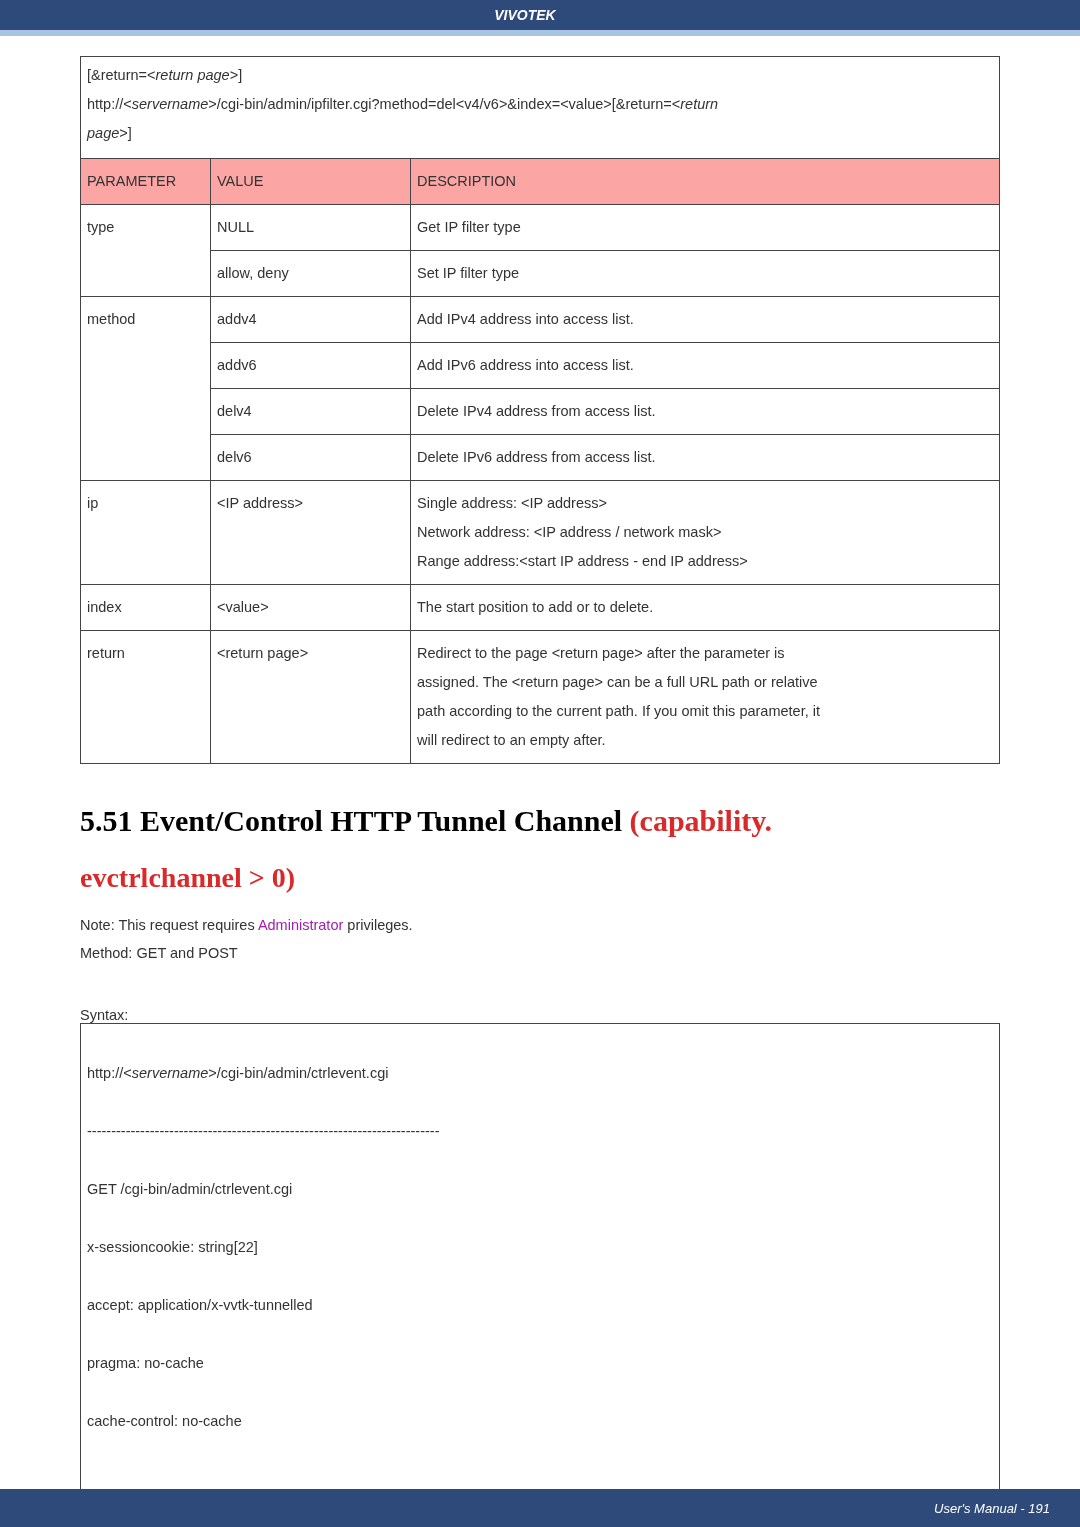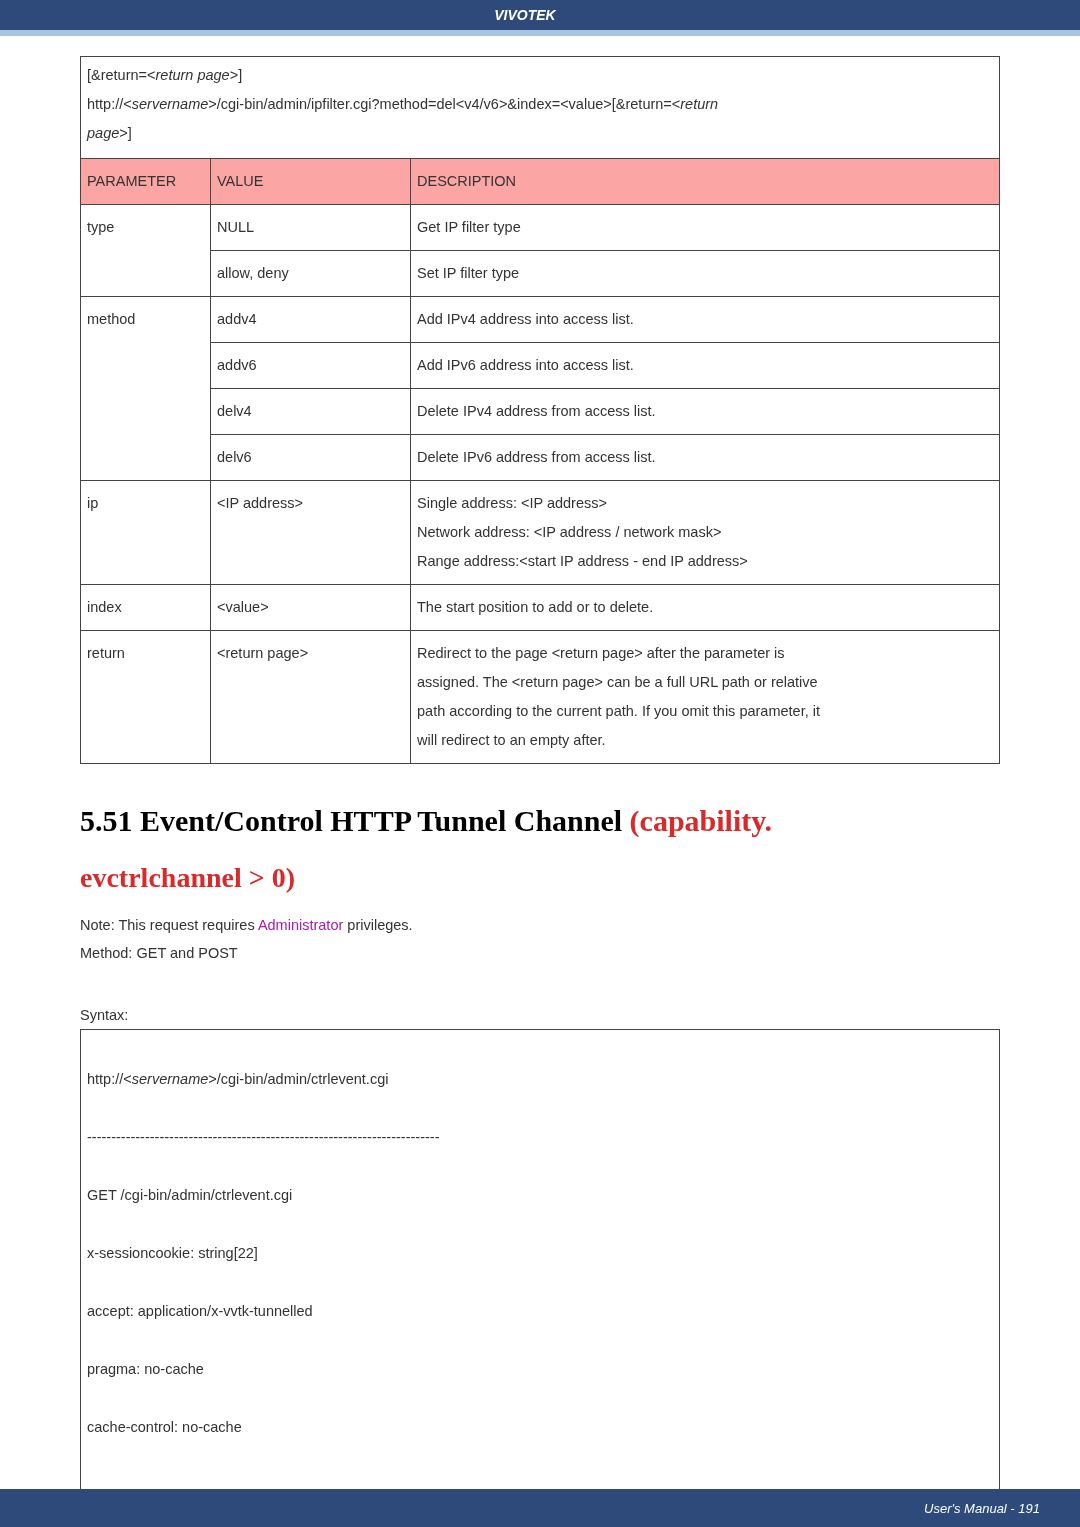--- a/index.html
+++ b/index.html
@@ -88,41 +88,40 @@
     font-size: 14.5px;
     line-height: 1.9;
     color: #333;
   }
   .note-block .bold { font-weight: normal; }
   .note-block .red { color: #a21caf; }
   .syntax-label {
     margin-top: 40px;
     font-size: 14.5px;
     color: #333;
-    margin-bottom: 6px;
   }
   .syntax-box {
     border: 1px solid #444;
     padding: 6px 6px 10px 6px;
     font-size: 14.5px;
     line-height: 2.0;
     color: #333;
     white-space: pre-line;
   }
   .syntax-box .italic { font-style: italic; }
   .footer-band {
     position: absolute;
     bottom: 0;
     width: 100%;
     height: 38px;
     background: #2d4a7a;
     display: flex;
     align-items: center;
     justify-content: flex-end;
-    padding-right: 40px;
+    padding-right: 30px;
   }
   .footer-band span {
     color: #fff;
     font-style: italic;
     font-size: 13px;
   }
 </style>
 </head>
 <body>
 

